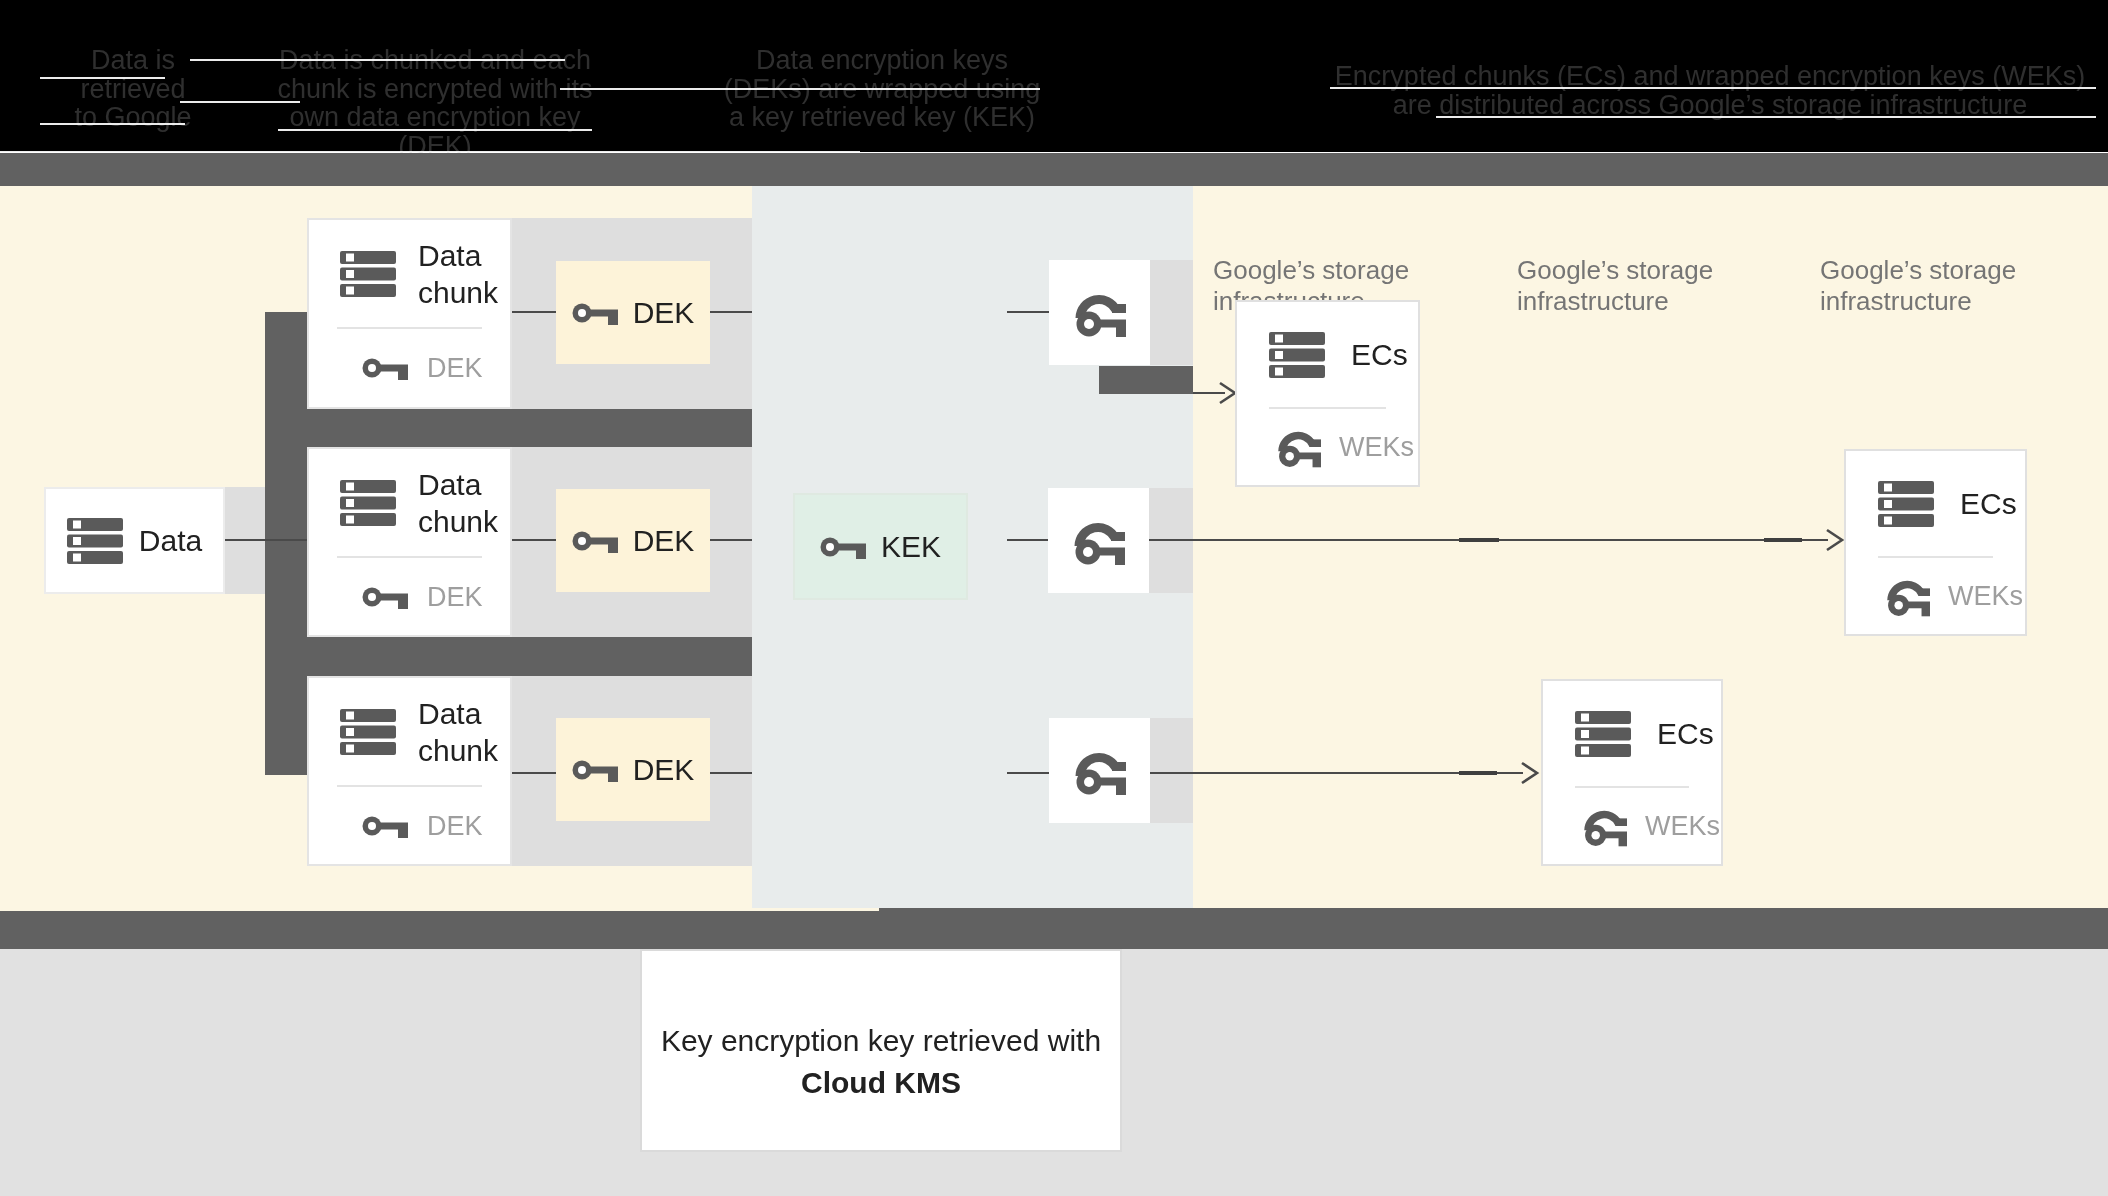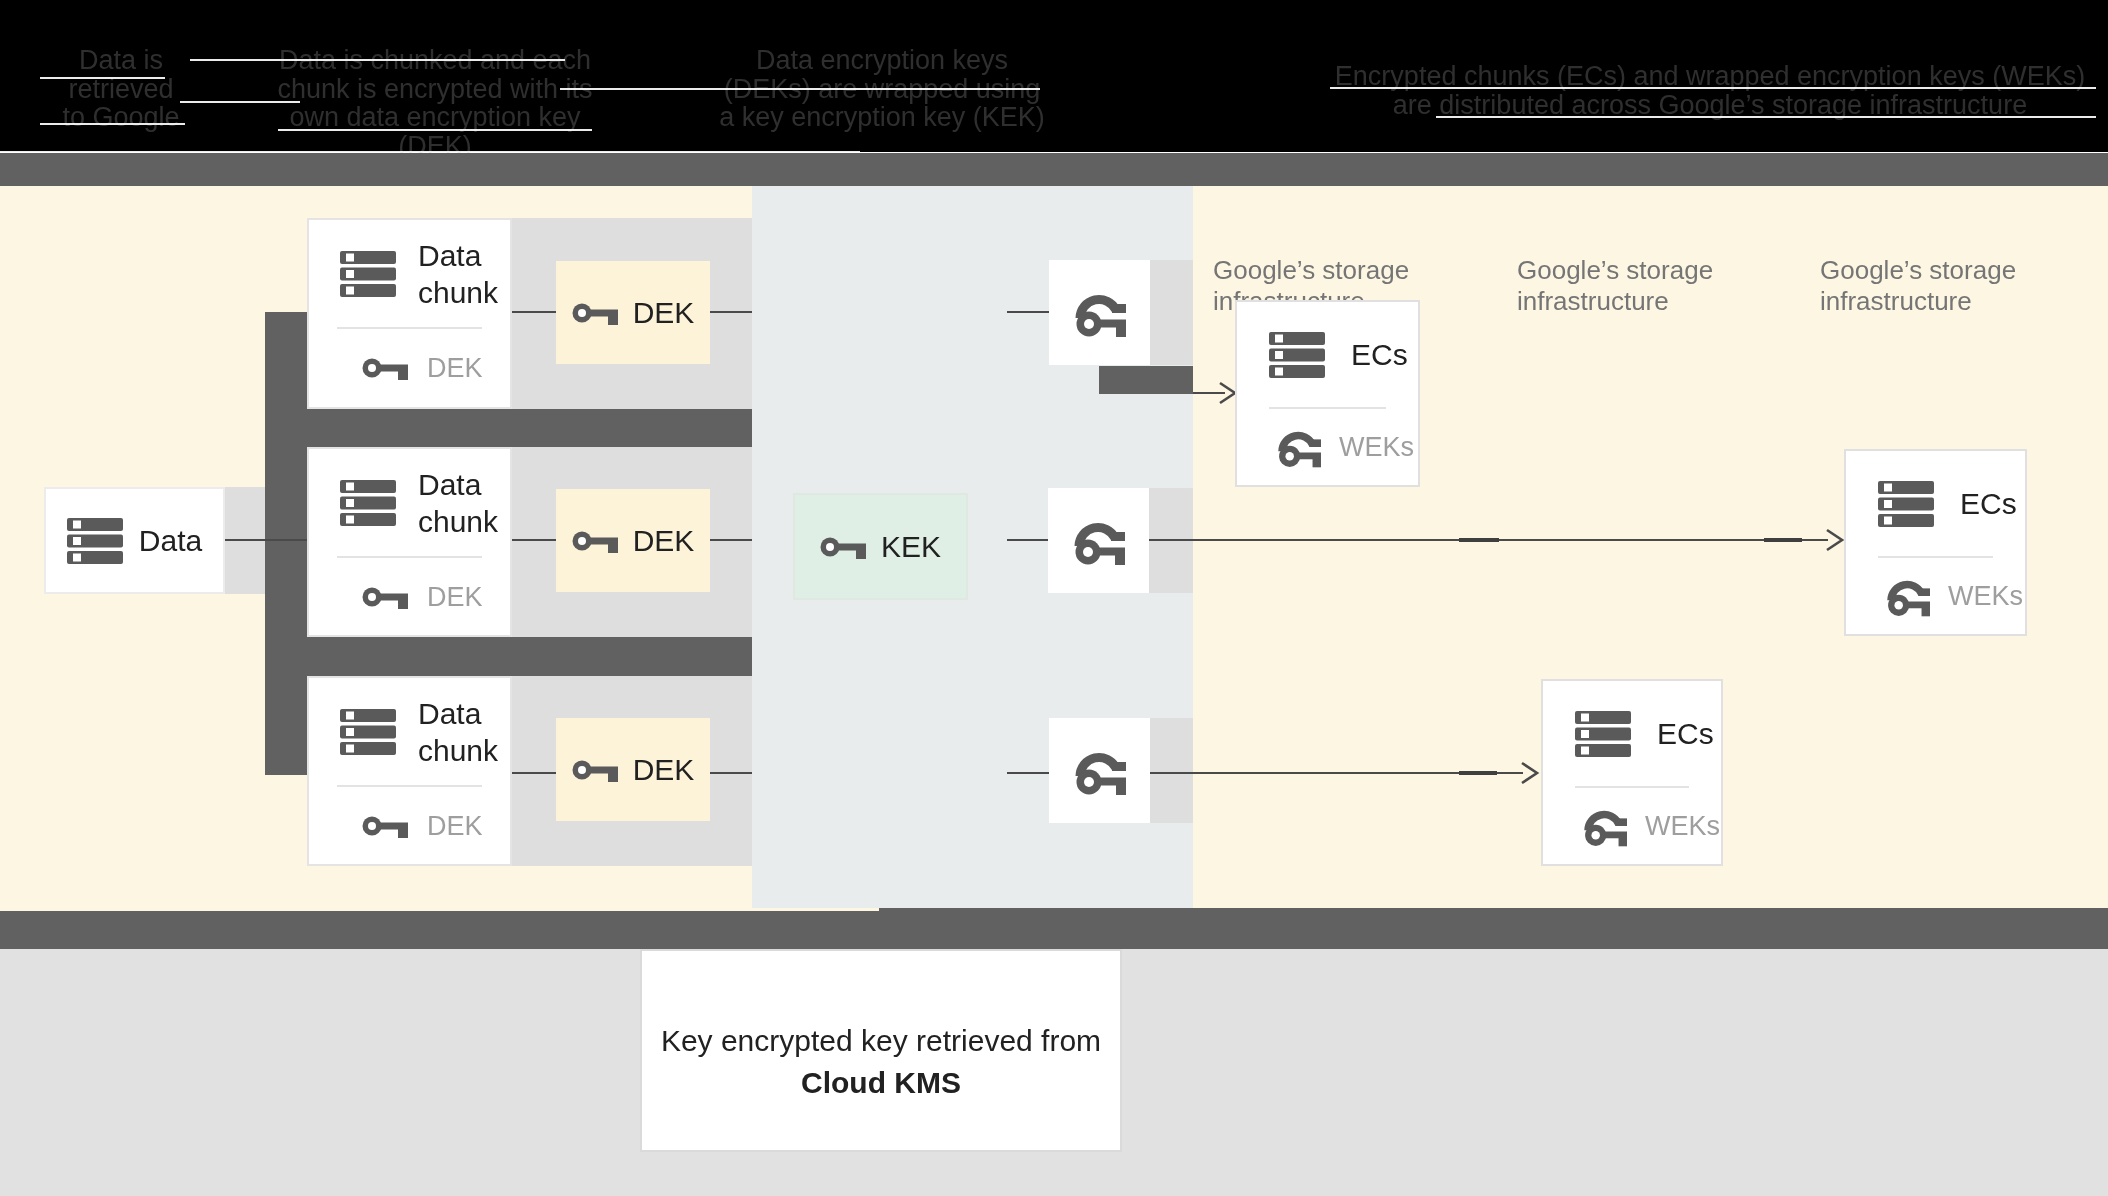--- a/index.html
+++ b/index.html
@@ -36,34 +36,34 @@
   .spacer{height:42px;}
   svg{display:block;}
 </style>
 </head>
 <body>
 
 <div id="canvas">
 
   <div class="abs hdr" style="left:0;top:0;width:2108px;height:152px;"></div>
 
-  <div class="abs hdr-col" style="left:1px;top:46px;width:240px;text-align:center;">
+  <div class="abs hdr-col" style="left:13px;top:46px;width:240px;text-align:center;">
     <div>Data is</div>
     <div>retrieved</div>
     <div>to Google</div>
   </div>
   <div class="abs hdr-col" style="left:260px;top:46px;width:350px;">
     <div>Data is chunked and each</div>
     <div>chunk is encrypted with its</div>
     <div>own data encryption key (DEK)</div>
   </div>
   <div class="abs hdr-col" style="left:707px;top:46px;width:350px;">
     <div>Data encryption keys</div>
     <div>(DEKs) are wrapped using</div>
-    <div>a key encryption key (KEK)</div>
+    <div>a key retrieved key (KEK)</div>
   </div>
   <div class="abs hdr-col" style="left:1310px;top:62px;width:800px;">
     <div>Encrypted chunks (ECs) and wrapped encryption keys (WEKs)</div>
     <div>are distributed across Google’s storage infrastructure</div>
   </div>
 
   <div class="abs hairline" style="left:190px;top:59px;width:375px;"></div>
   <div class="abs hairline" style="left:40px;top:77px;width:125px;"></div>
   <div class="abs hairline" style="left:180px;top:101px;width:120px;"></div>
   <div class="abs hairline" style="left:40px;top:123px;width:145px;"></div>
@@ -403,17 +403,17 @@
     </div>
   </div>
 
   <div class="abs band" style="left:0;top:908px;width:2108px;height:41px;"></div>
   <div class="abs" style="left:0;top:908px;width:879px;height:3px;background:#fcf6e3;"></div>
   <div class="abs" style="left:0;top:949px;width:2108px;height:247px;background:#e1e1e1;"></div>
   <div class="abs dark" style="left:876px;top:944px;width:7px;height:9px;"></div>
 
   <div class="abs caption-box" style="left:640px;top:949px;width:482px;height:203px;">
     <div class="spacer"></div>
-    <div class="cap">Key encrypted key retrieved from</div>
+    <div class="cap">Key encryption key retrieved with</div>
     <div class="cap bold">Cloud KMS</div>
   </div>
 
 </div>
 
 </body></html>

